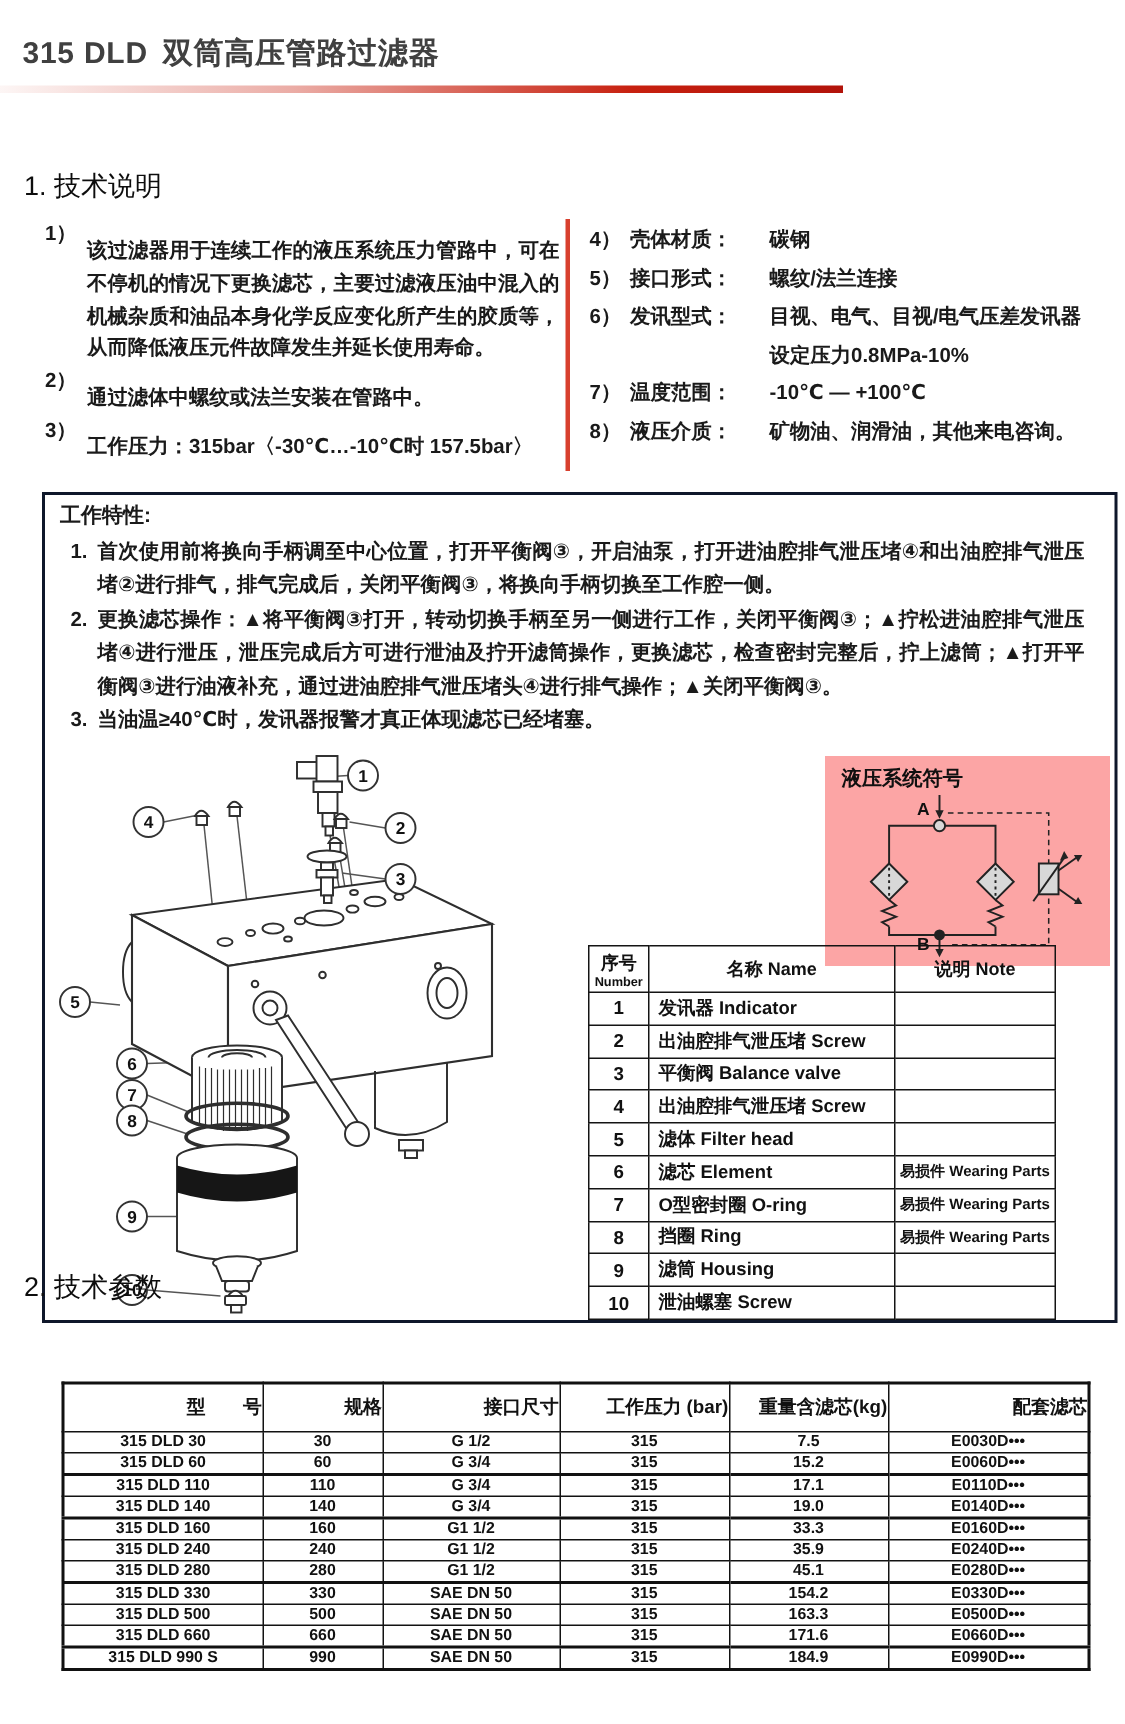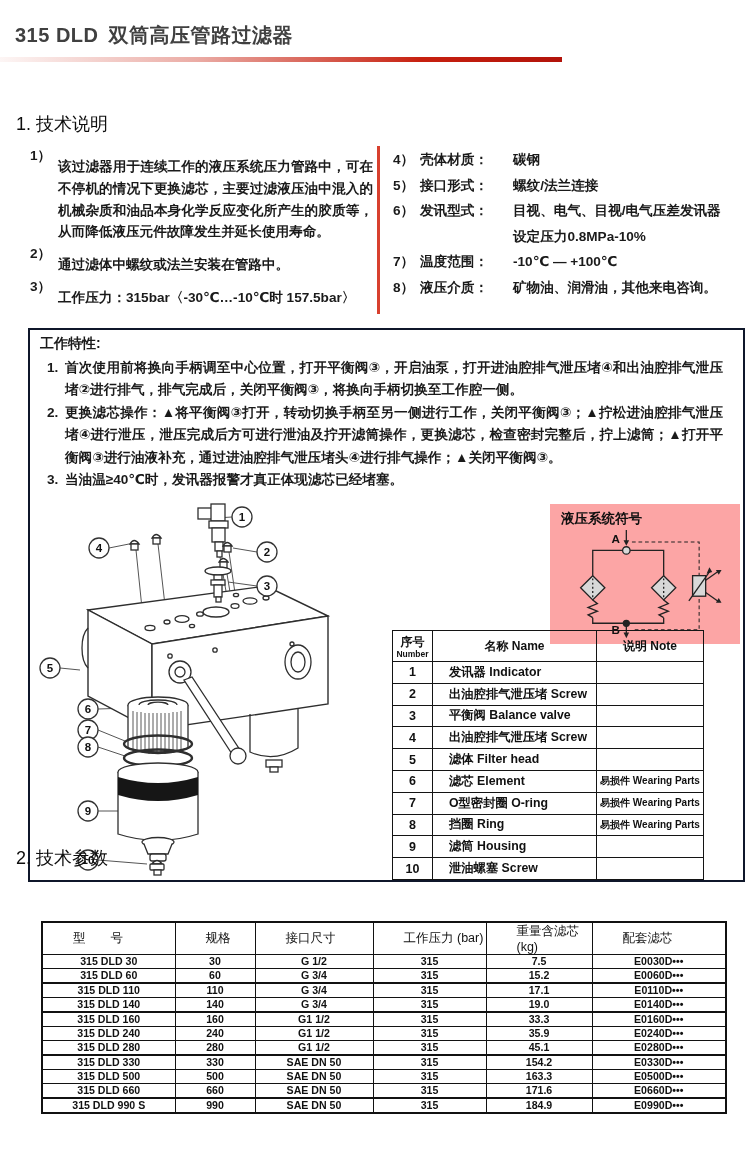--- a/index.html
+++ b/index.html
@@ -40,27 +40,27 @@
 
   .diagram-svg{position:absolute;left:30px;top:498px;}
 
   
   .parts-table{position:absolute;left:392px;top:630px;width:311px;border-collapse:collapse;table-layout:fixed;}
   .parts-table th,.parts-table td{border:1.6px solid #141414;padding:0;color:#111;}
   .parts-table th{height:30px;font-size:12px;font-weight:800;text-align:center;vertical-align:middle;margin-top:13px;}
   .parts-table th .sub{display:block;font-size:8.5px;font-weight:700;margin-top:-2px;}
   .parts-table td{height:20.8px;font-weight:700;}
   .parts-table td.no{font-size:12.5px;text-align:center;}
-  .parts-table td.nm{font-size:12.3px;text-align:left;padding-left:16px;white-space:nowrap;}
+  .parts-table td.nm{font-size:12.3px;text-align:left;padding-left:6px;white-space:nowrap;}
   .parts-table td.nt{font-size:10px;text-align:center;white-space:nowrap;}
 
   
   .params-table{position:absolute;left:41px;top:921px;width:684px;border-collapse:collapse;table-layout:fixed;}
   .params-table th,.params-table td{border:1.4px solid #121212;padding:0;color:#111;}
-  .params-table th{height:31px;font-size:12.5px;font-weight:400;text-align:left;vertical-align:middle;padding-left:30px;}
+  .params-table th{height:31px;font-size:12.5px;font-weight:700;text-align:right;vertical-align:middle;}
   .params-table td{height:13px;line-height:13px;font-size:10.6px;font-weight:700;text-align:center;white-space:nowrap;}
   .params-table{border:2.2px solid #111;}
   .params-table tr.group td{border-bottom:2.4px solid #111;}
 </style>
 </head>
 <body>
 
 <div class="page">
 
   <div class="title">

